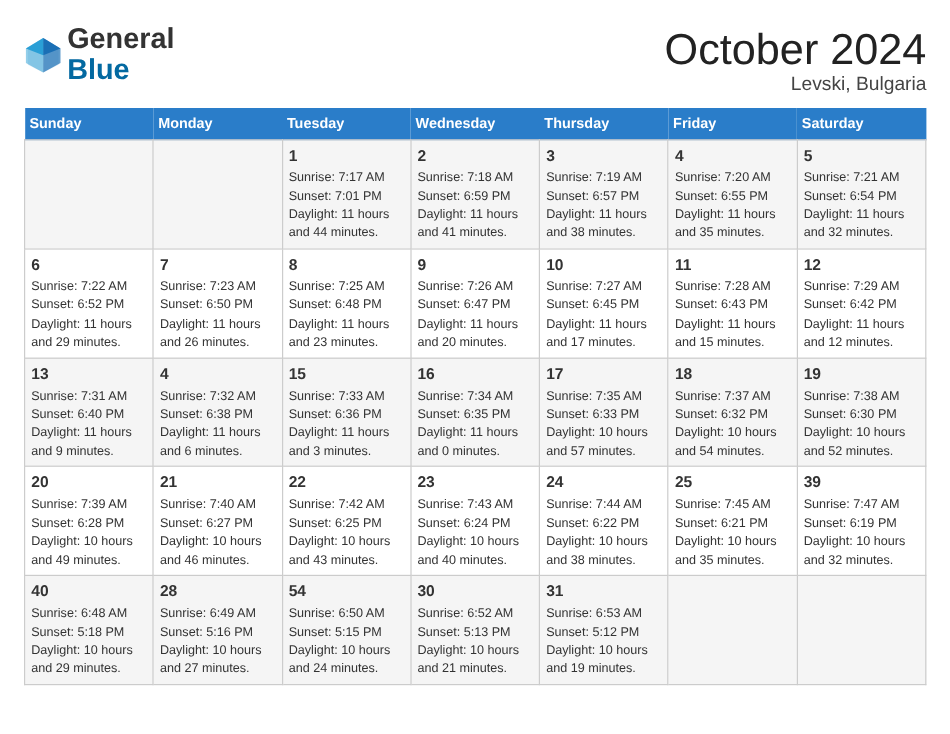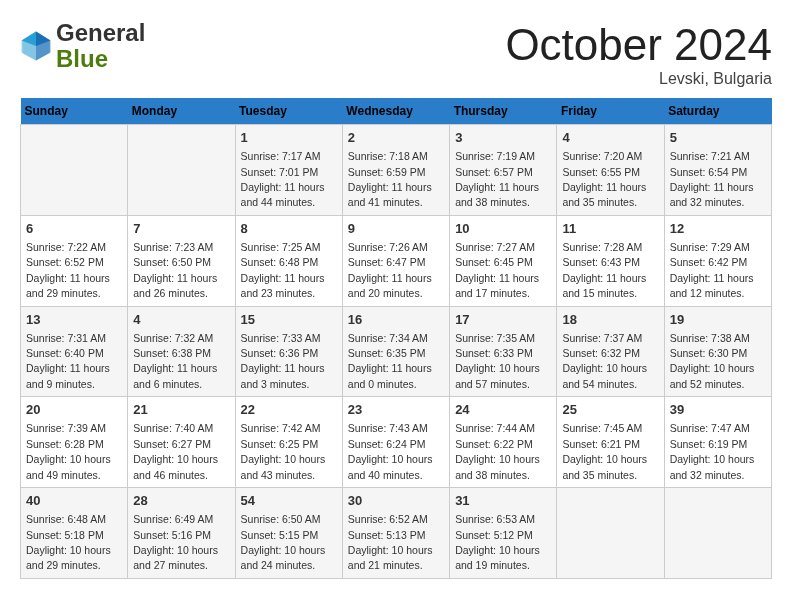--- a/index.html
+++ b/index.html
@@ -20,45 +20,45 @@
       display: flex;
       align-items: center;
       gap: 4px;
     }
     .logo-text {
       font-size: 24px;
       font-weight: bold;
       line-height: 1.1;
     }
     .logo-text .general { color: #333; }
-    .logo-text .blue { color: #4d7c0f; }
+    .logo-text .blue { color: #0369a1; }
     .logo-icon {
       width: 32px;
       height: 32px;
     }
     .title-block {
       text-align: right;
     }
     .month-title {
-      font-size: 44px;
+      font-size: 36px;
       font-weight: normal;
       color: #222;
     }
     .location {
       font-size: 16px;
       color: #444;
     }
     table {
       width: 100%;
       border-collapse: collapse;
       font-size: 11px;
     }
     thead tr th {
       background-color: #2a7dc9;
-      color: #000000;
+      color: #ffffff;
       padding: 6px 4px;
       text-align: left;
       font-size: 12px;
       font-weight: bold;
     }
     tbody tr td {
       border: 1px solid #ccc;
       vertical-align: top;
       padding: 4px 5px;
       width: 107px;

